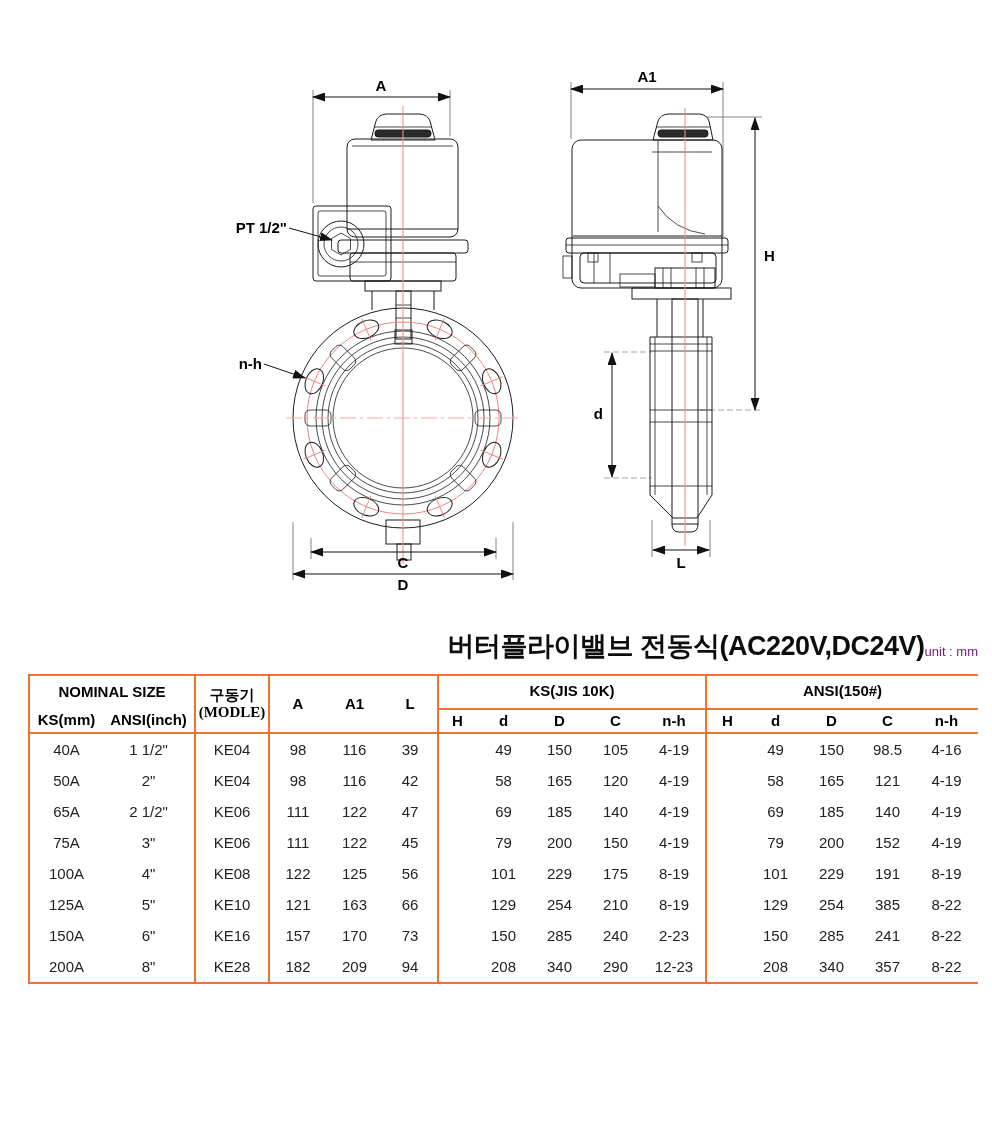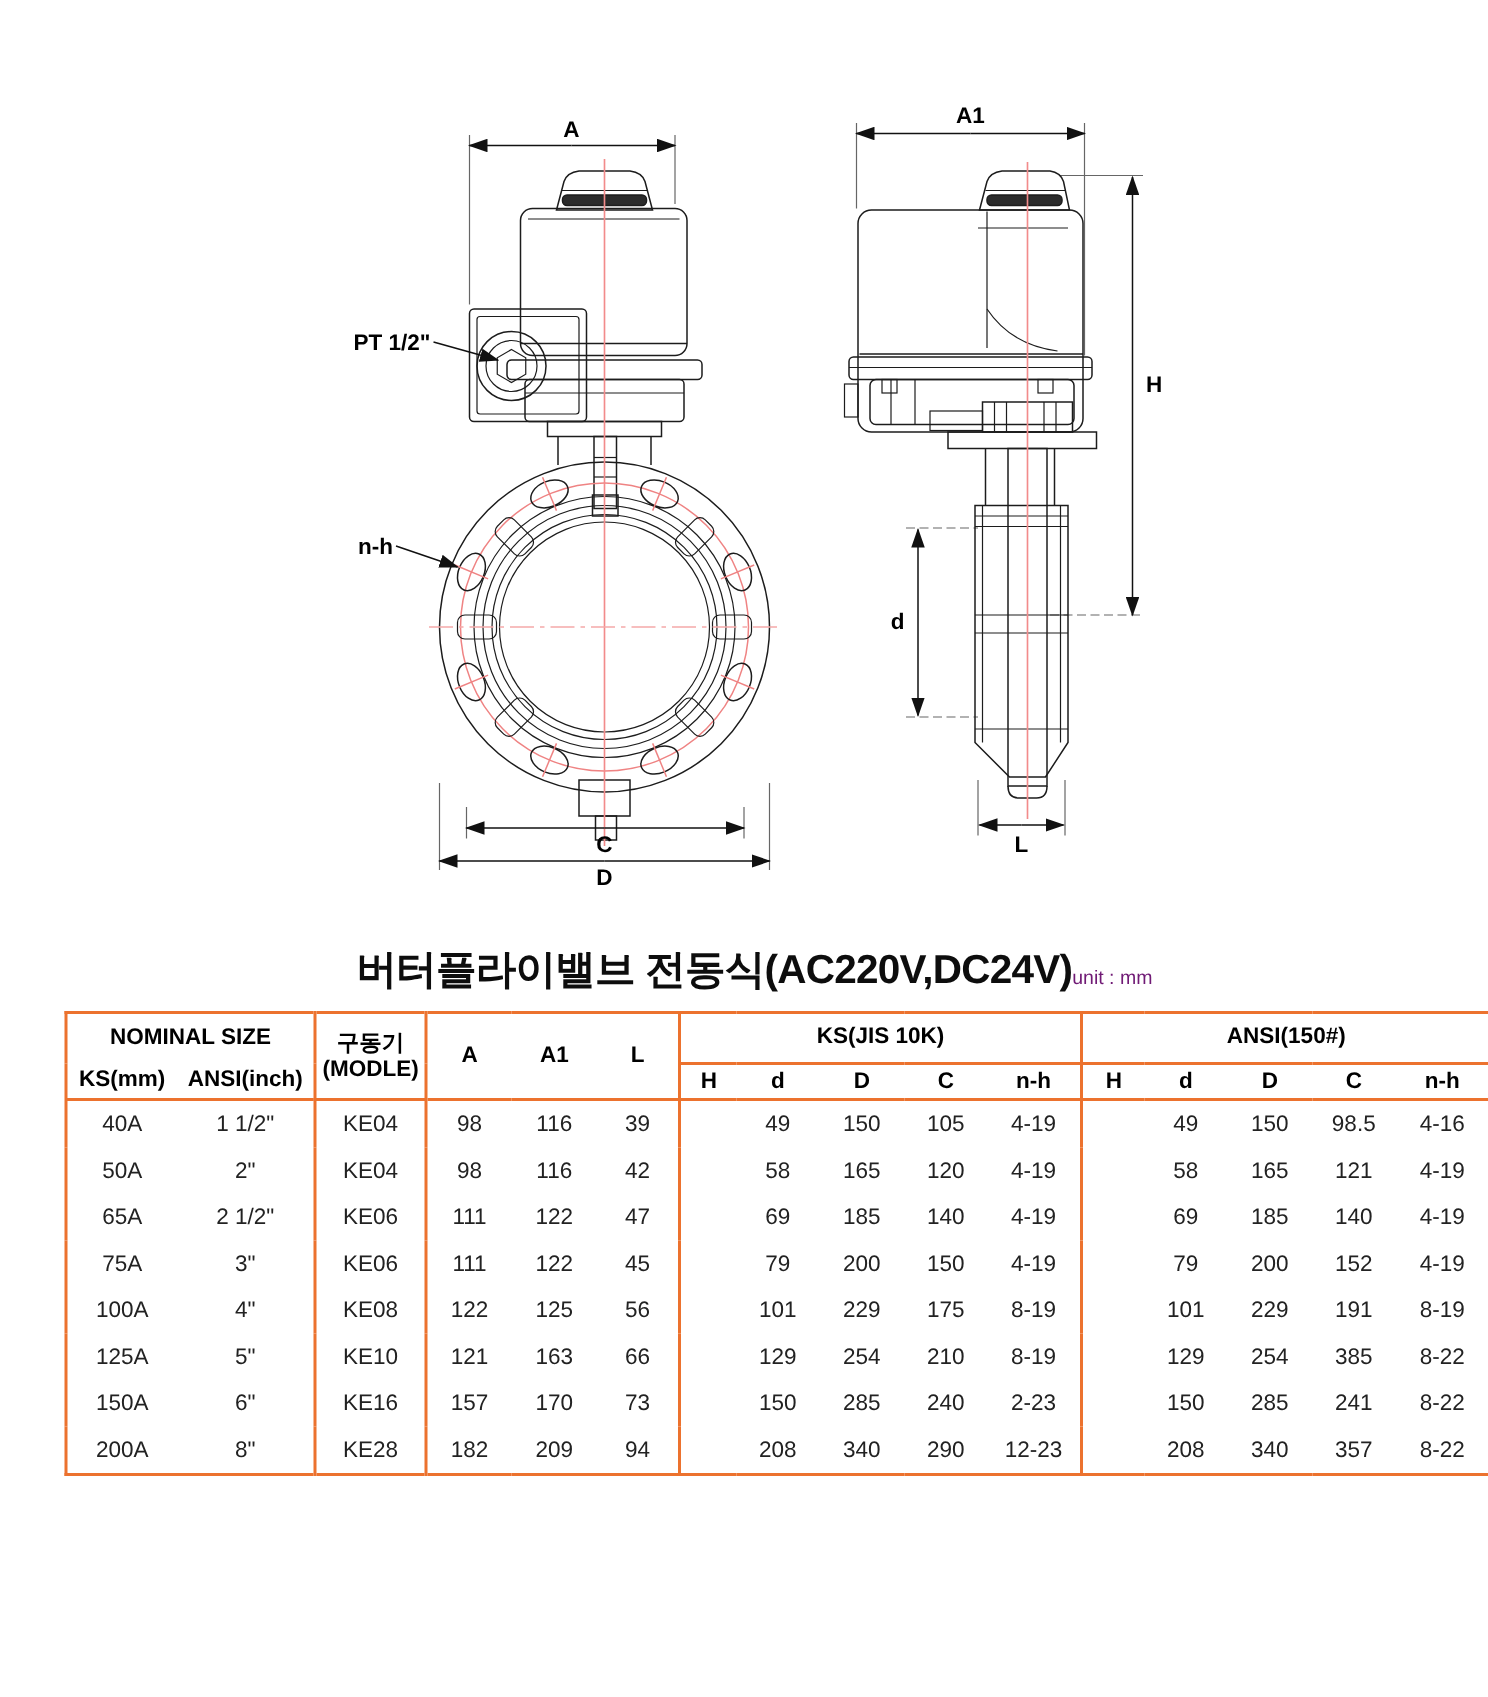--- a/index.html
+++ b/index.html
@@ -1,37 +1,37 @@
 <!DOCTYPE html>
 <html style="--accent: #EC722E;"><head>
 <meta charset="utf-8">
 <style>
   html,body{margin:0;padding:0;background:#fff;}
   body{width:992px;height:1131px;overflow:hidden;position:relative;
        font-family:"Liberation Sans","DejaVu Sans",sans-serif;color:#1a1a1a;}
   .drawing-area{position:relative;width:992px;height:618px;}
   .drawing-area svg{display:block;}
 
-  .title-bar{display:flex;align-items:flex-end;justify-content:center;
+  .title-bar{display:flex;align-items:flex-end;justify-content:flex-end;
              margin:14px 14px 12px 28px;}
   .page-title{font-size:27px;font-weight:700;letter-spacing:-0.5px;color:#0d0d0d;
               line-height:1.1;font-family:"Liberation Sans",sans-serif;}
   .unit-label{font-size:13px;color:#701a75;padding-bottom:3px;}
 
   .spec-table-wrap{margin:4px 14px 0 28px;}
   table.spec{width:950px;border-collapse:collapse;table-layout:fixed;
              border-top:2px solid var(--accent);border-bottom:2px solid var(--accent);
-             border-left:2px solid var(--accent);font-size:15px;margin-left:15px;}
+             border-left:2px solid var(--accent);font-size:15px;}
   table.spec th{font-weight:700;color:#000;padding:2px 0;line-height:1.25;}
   table.spec td{text-align:center;color:#222;height:31px;padding:0;}
   table.spec thead tr:last-child th{border-bottom:2px solid var(--accent);}
   table.spec th[rowspan]{border-bottom:2px solid var(--accent);}
   .bl{border-left:2px solid var(--accent);}
   .grp{border-bottom:2px solid var(--accent);height:28px;}
-  .actuator-cell{font-weight:400;}
+  .actuator-cell{font-weight:400;font-family:Liberation Serif, serif;}
   .actuator-cell div{line-height:1.15;}
   table.spec tbody td:nth-child(3),
   table.spec tbody td:nth-child(4),
   table.spec tbody td:nth-child(7),
   table.spec tbody td:nth-child(12){border-left:2px solid var(--accent);}
 
   
   .ln{stroke:#1c1c1c;stroke-width:1;fill:none;}
   .lnf{stroke:#1c1c1c;stroke-width:0.8;fill:none;}
   .dk{fill:#2b2b2b;stroke:#1c1c1c;}

